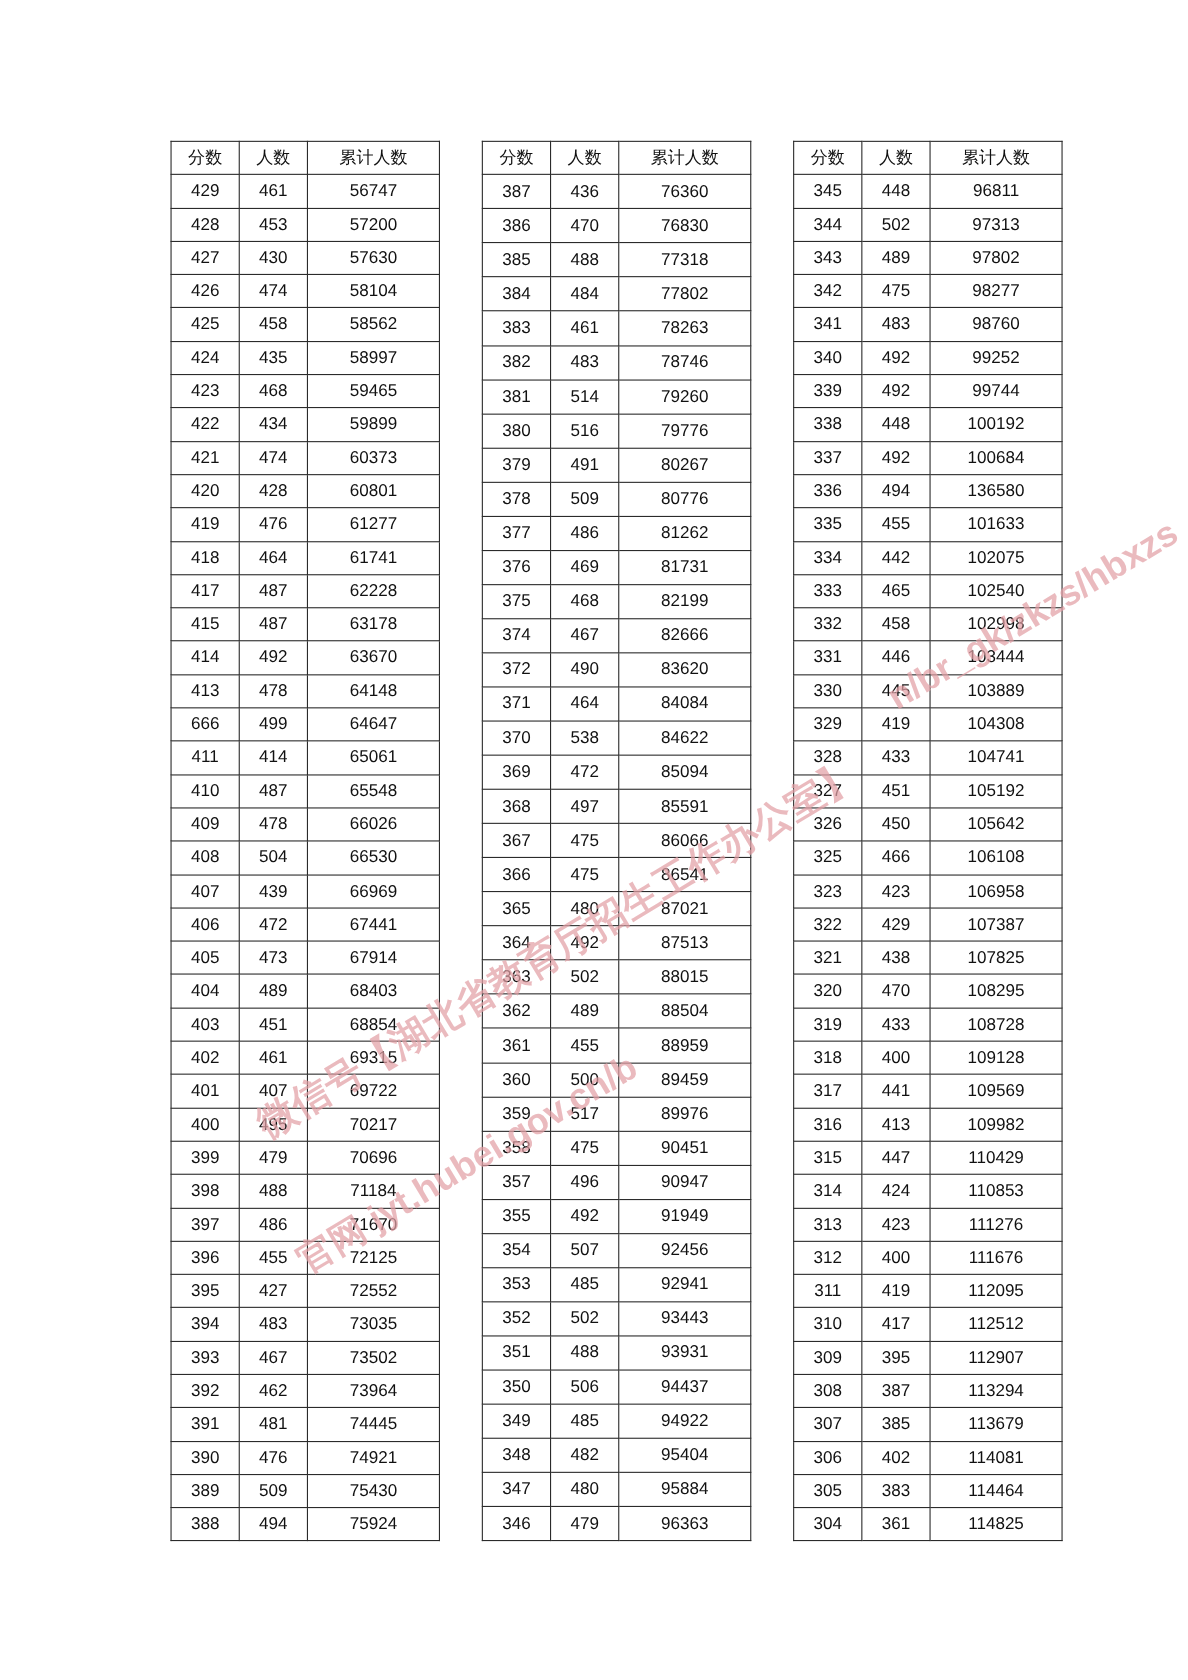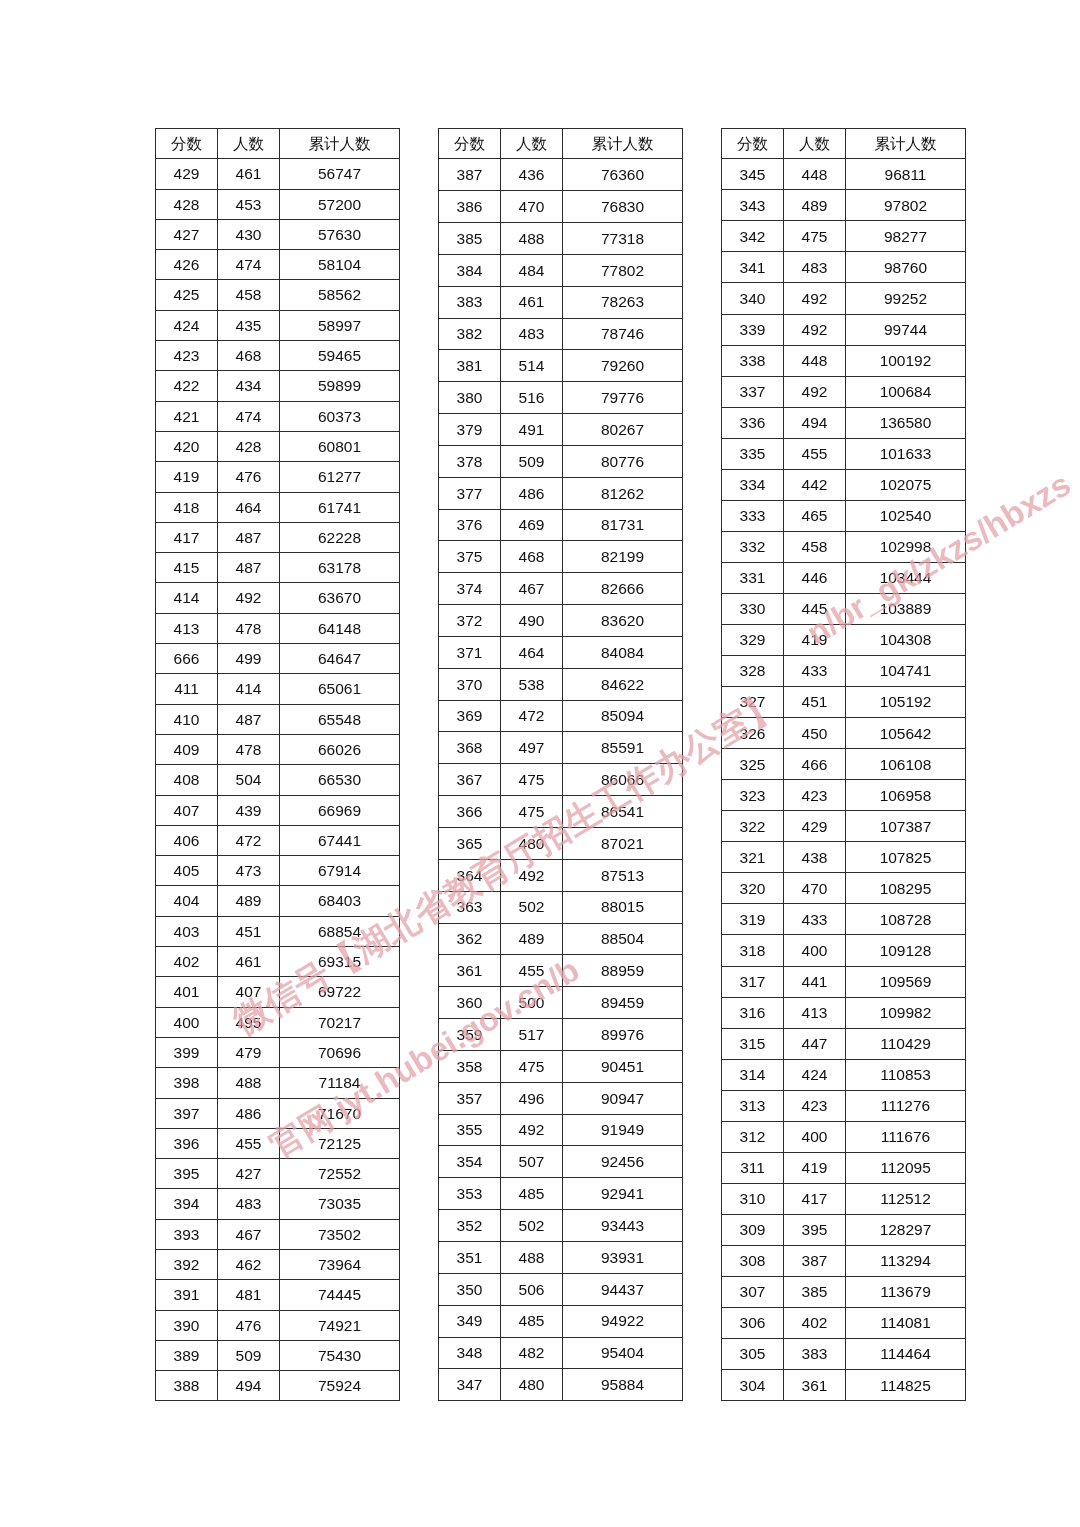--- a/index.html
+++ b/index.html
@@ -513,20 +513,25 @@
           <tr>
             <td>348</td>
             <td>482</td>
             <td>95404</td>
           </tr>
           <tr>
             <td>347</td>
             <td>480</td>
             <td>95884</td>
           </tr>
+          <tr>
+            <td>346</td>
+            <td>479</td>
+            <td>96363</td>
+          </tr>
         </tbody>
     </table>
 
     <table class="score-table">
       <colgroup>
           <col class="c-score">
           <col class="c-count">
           <col class="c-cum">
         </colgroup>
       <thead>
@@ -536,20 +541,25 @@
           <th>累计人数</th>
         </tr>
       </thead>
       <tbody>
           <tr>
             <td>345</td>
             <td>448</td>
             <td>96811</td>
           </tr>
           <tr>
+            <td>344</td>
+            <td>502</td>
+            <td>97313</td>
+          </tr>
+          <tr>
             <td>343</td>
             <td>489</td>
             <td>97802</td>
           </tr>
           <tr>
             <td>342</td>
             <td>475</td>
             <td>98277</td>
           </tr>
           <tr>
@@ -703,21 +713,21 @@
             <td>112095</td>
           </tr>
           <tr>
             <td>310</td>
             <td>417</td>
             <td>112512</td>
           </tr>
           <tr>
             <td>309</td>
             <td>395</td>
-            <td>128297</td>
+            <td>112907</td>
           </tr>
           <tr>
             <td>308</td>
             <td>387</td>
             <td>113294</td>
           </tr>
           <tr>
             <td>307</td>
             <td>385</td>
             <td>113679</td>

